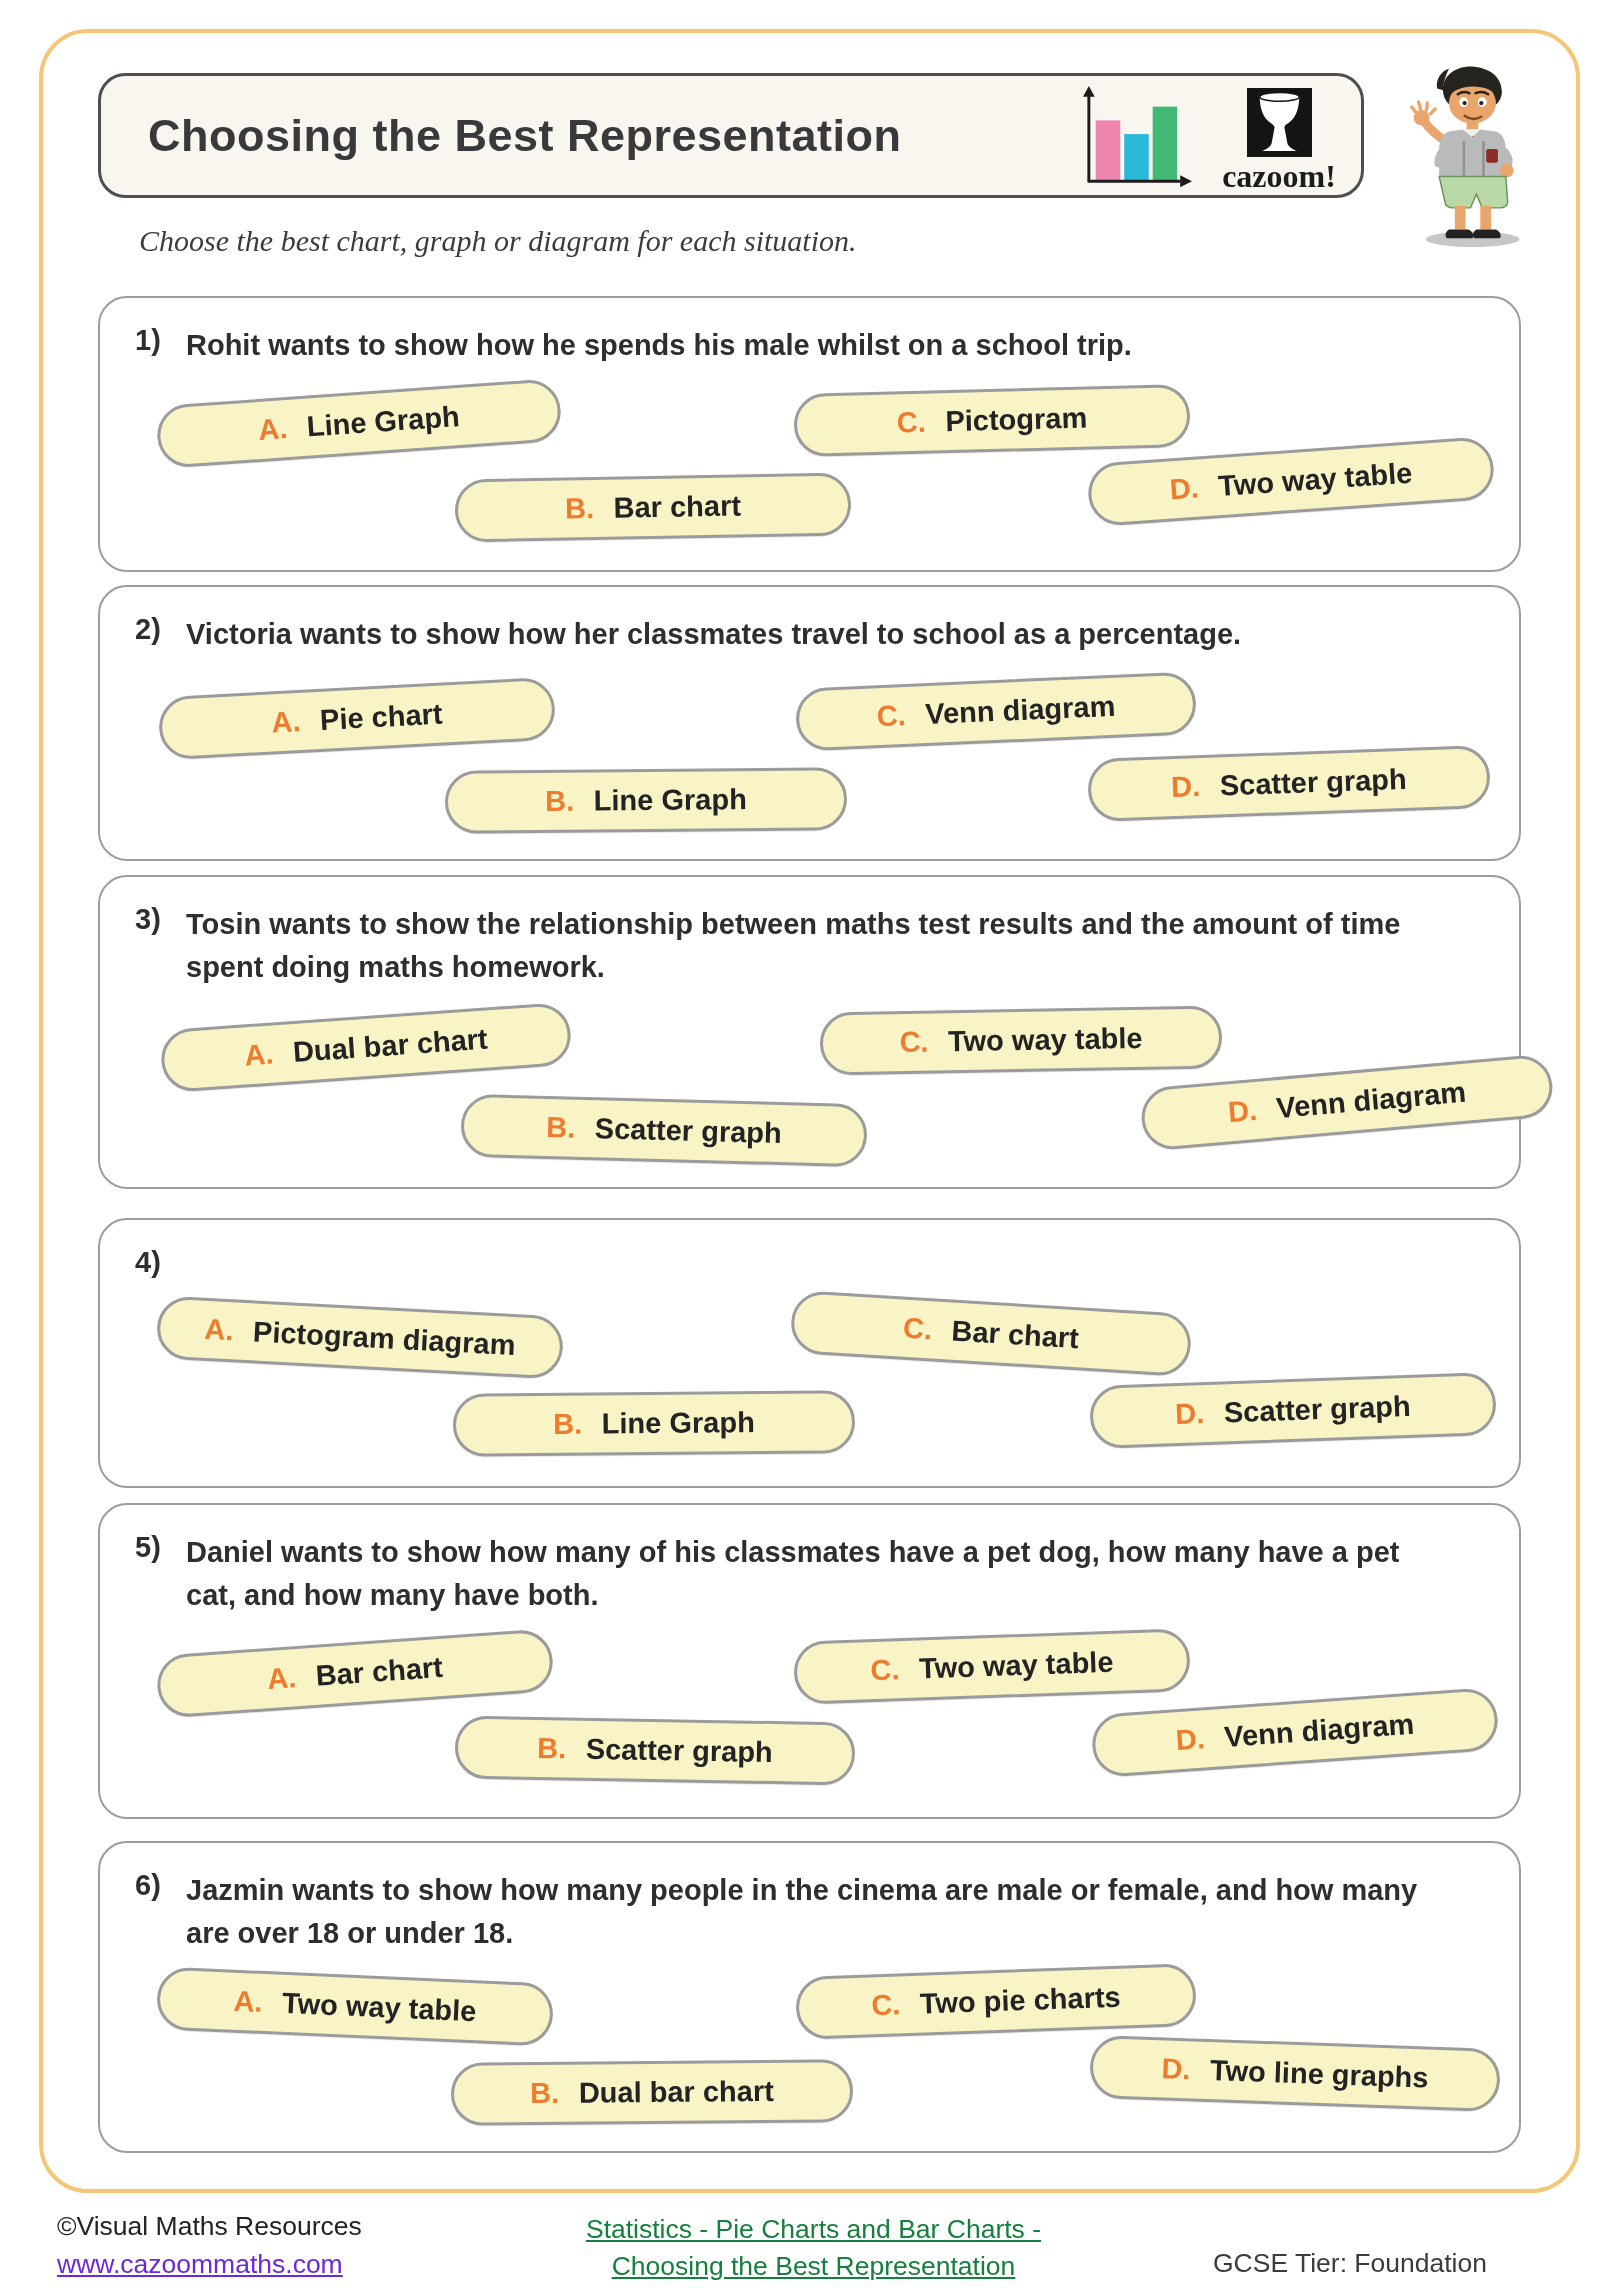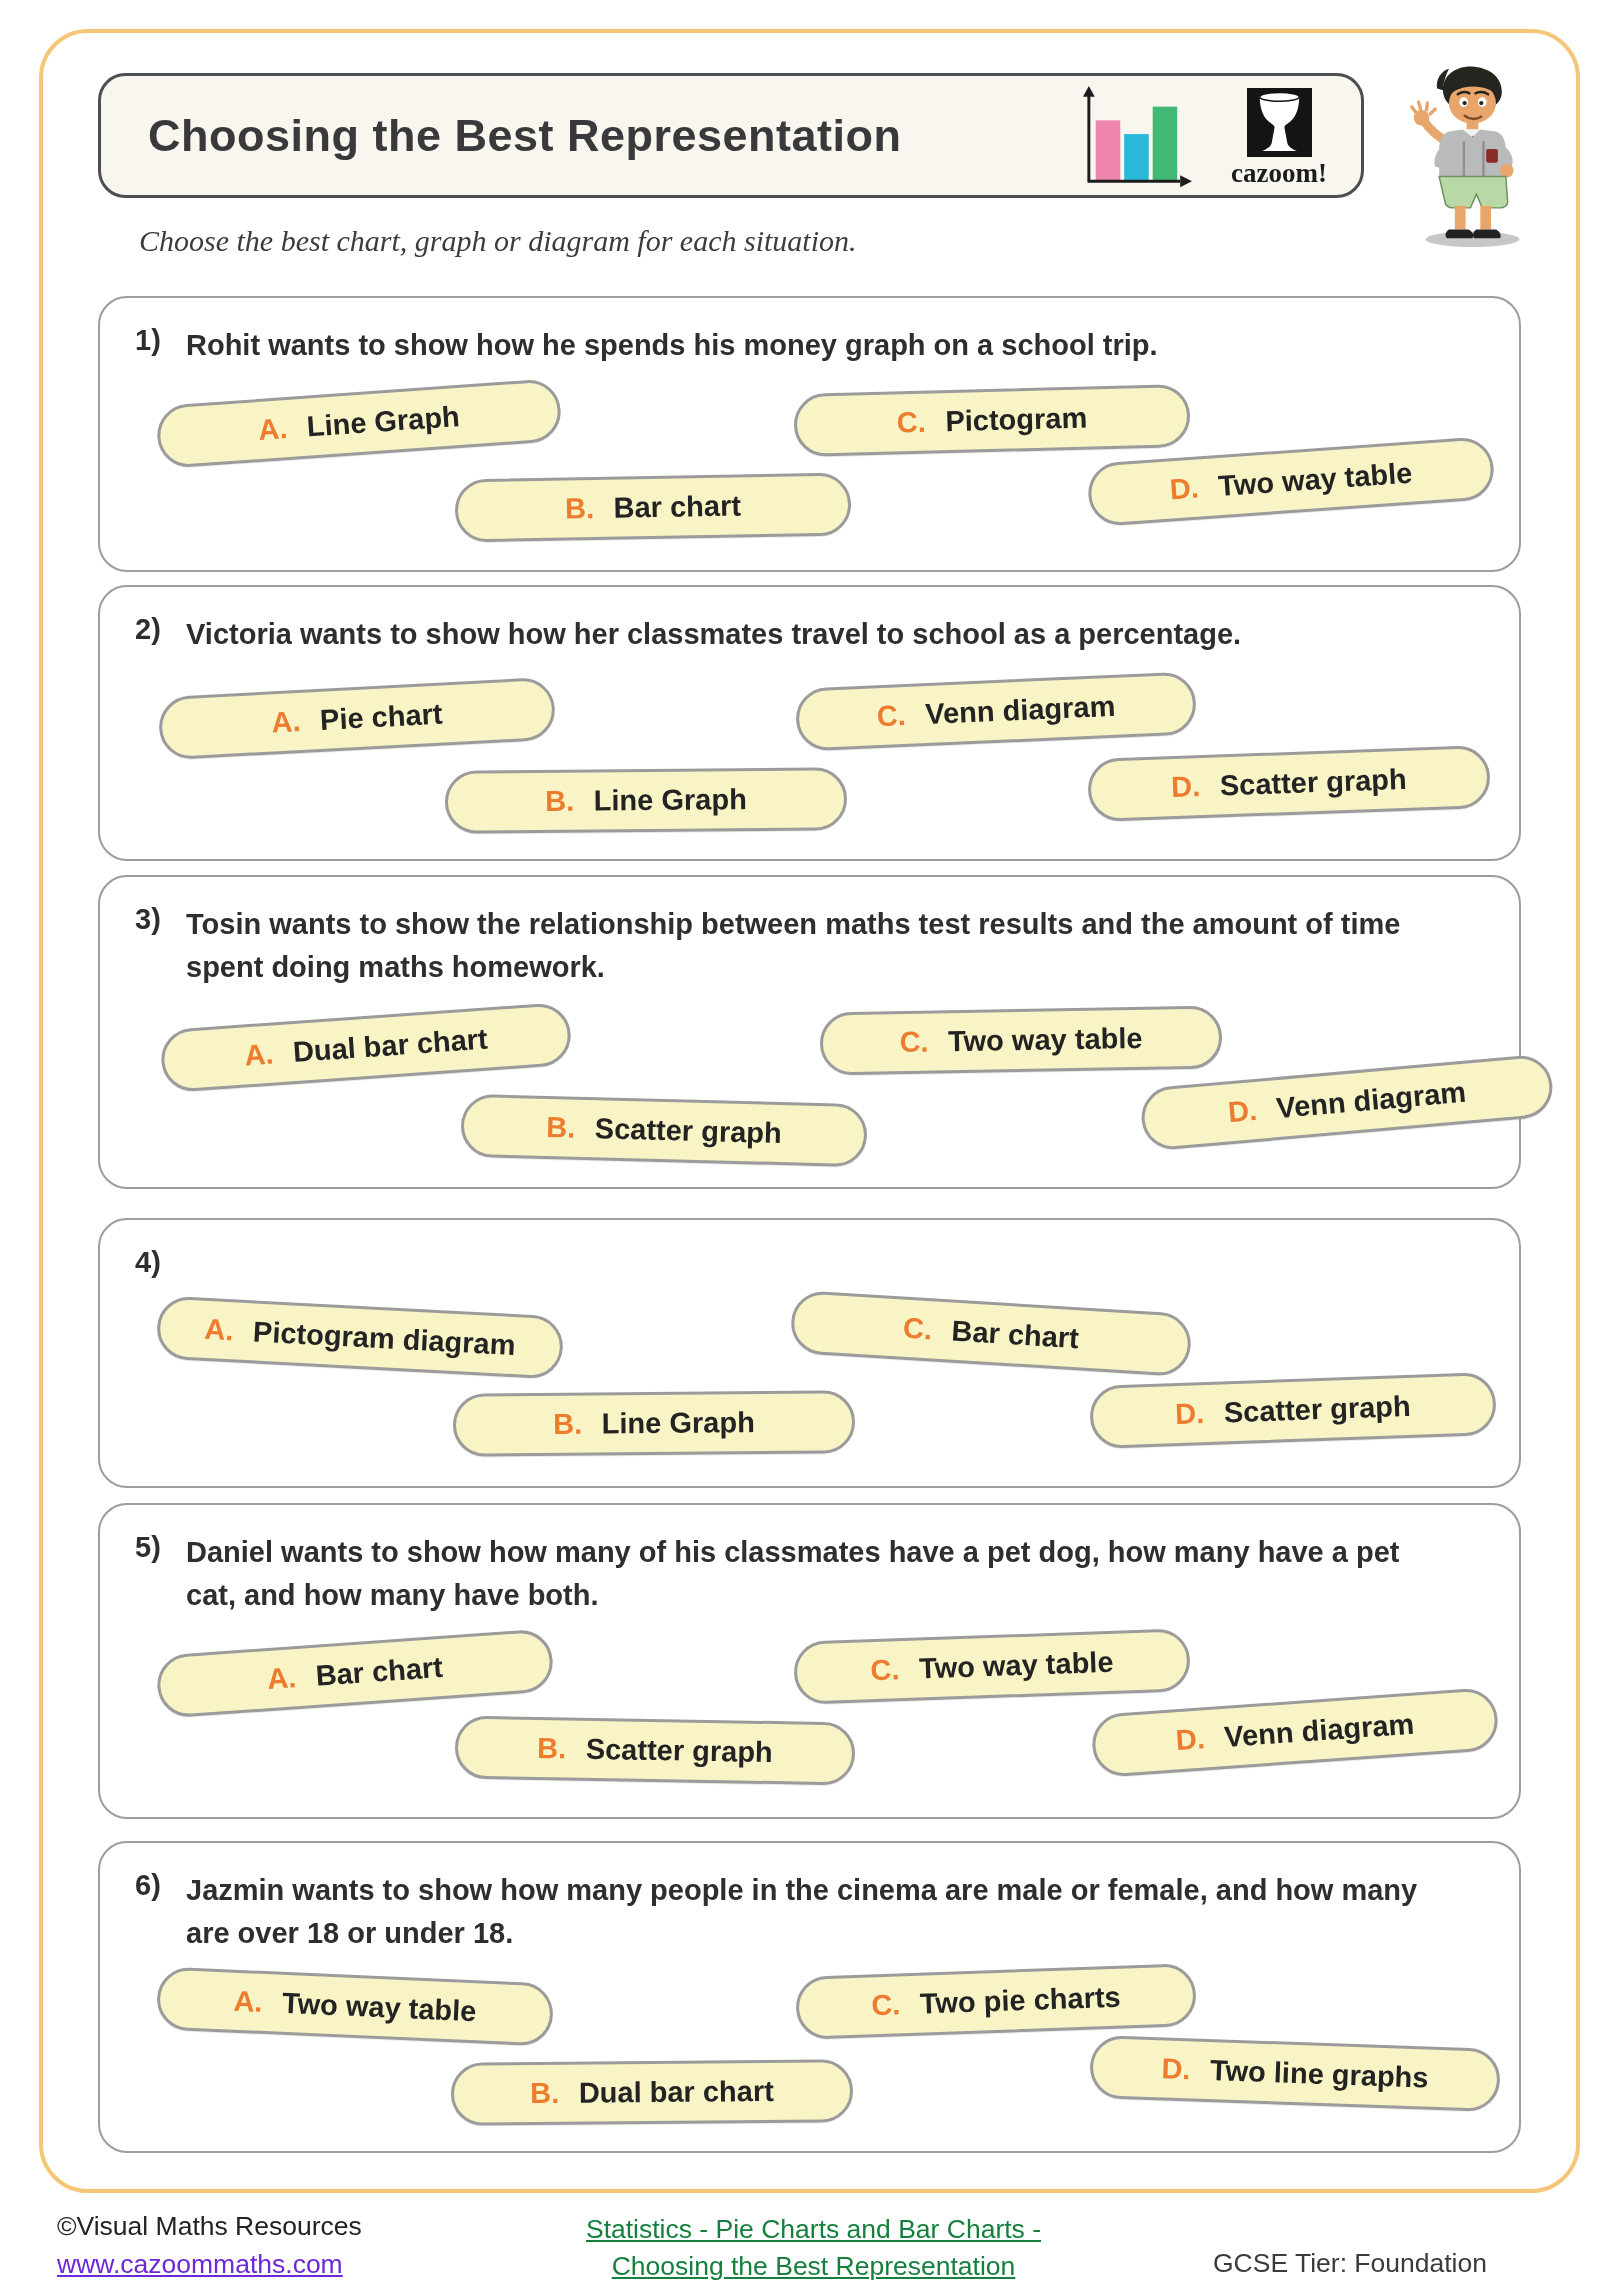--- a/index.html
+++ b/index.html
@@ -15,21 +15,21 @@
     position:absolute; left:98px; top:73px; width:1266px; height:125px;
     background:#f9f6f0; border:3.9px solid #4d4e52; border-radius:27.4px;
   }
   .page-title {
     position:absolute; left:47px; top:50%; transform:translateY(-50%);
     font-size:45px; font-weight:bold; color:#39393b; letter-spacing:0.5px;
   }
   .chart-icon { position:absolute; left:975px; top:9.8px; }
   .logo { position:absolute; left:1112px; top:7.8px; width:132px; text-align:center; }
   .logo-square { width:65px; height:69px; margin:3.9px auto 0; background:#141414; position:relative; }
-  .logo-text { font-family:"Liberation Serif", serif; font-weight:bold; font-size:27px; color:#1c1c1c; margin-top:1px; }
+  .logo-text { font-family:"Liberation Serif", serif; font-weight:bold; font-size:32px; color:#1c1c1c; margin-top:1px; }
 
   .boy { position:absolute; left:1392px; top:59px; }
 
   .subtitle {
     position:absolute; left:139px; top:224px;
     font-family:"Liberation Serif", serif; font-style:italic;
     font-size:30px; color:#3c3c3c;
   }
 
   
@@ -126,21 +126,21 @@
     <path d="M58,174 h20 c4,2 6,6 4,9 h-26 c-3,-3 -1,-7 2,-9 Z" fill="#222222"></path>
     <path d="M86,174 h20 c4,2 6,6 4,9 h-26 c-3,-3 -1,-7 2,-9 Z" fill="#222222"></path>
   </svg>
 </div>
 
 <p class="subtitle">Choose the best chart, graph or diagram for each situation.</p>
 
 <section class="qbox" style="top:296px;height:276px">
   <div class="q-text">
     <span class="q-num">1)</span>
-    <span class="q-body">Rohit wants to show how he spends his money graph on a school trip.</span>
+    <span class="q-body">Rohit wants to show how he spends his male whilst on a school trip.</span>
   </div>
   <div class="pill" style="left:57px;top:94px;width:404px;transform:rotate(-4deg)">
     <span class="opt-letter">A.</span>
     <span class="opt-label">Line Graph</span>
   </div>
   <div class="pill" style="left:355px;top:178px;width:396px;transform:rotate(-1deg)">
     <span class="opt-letter">B.</span>
     <span class="opt-label">Bar chart</span>
   </div>
   <div class="pill" style="left:694px;top:91px;width:396px;transform:rotate(-1.5deg)">

